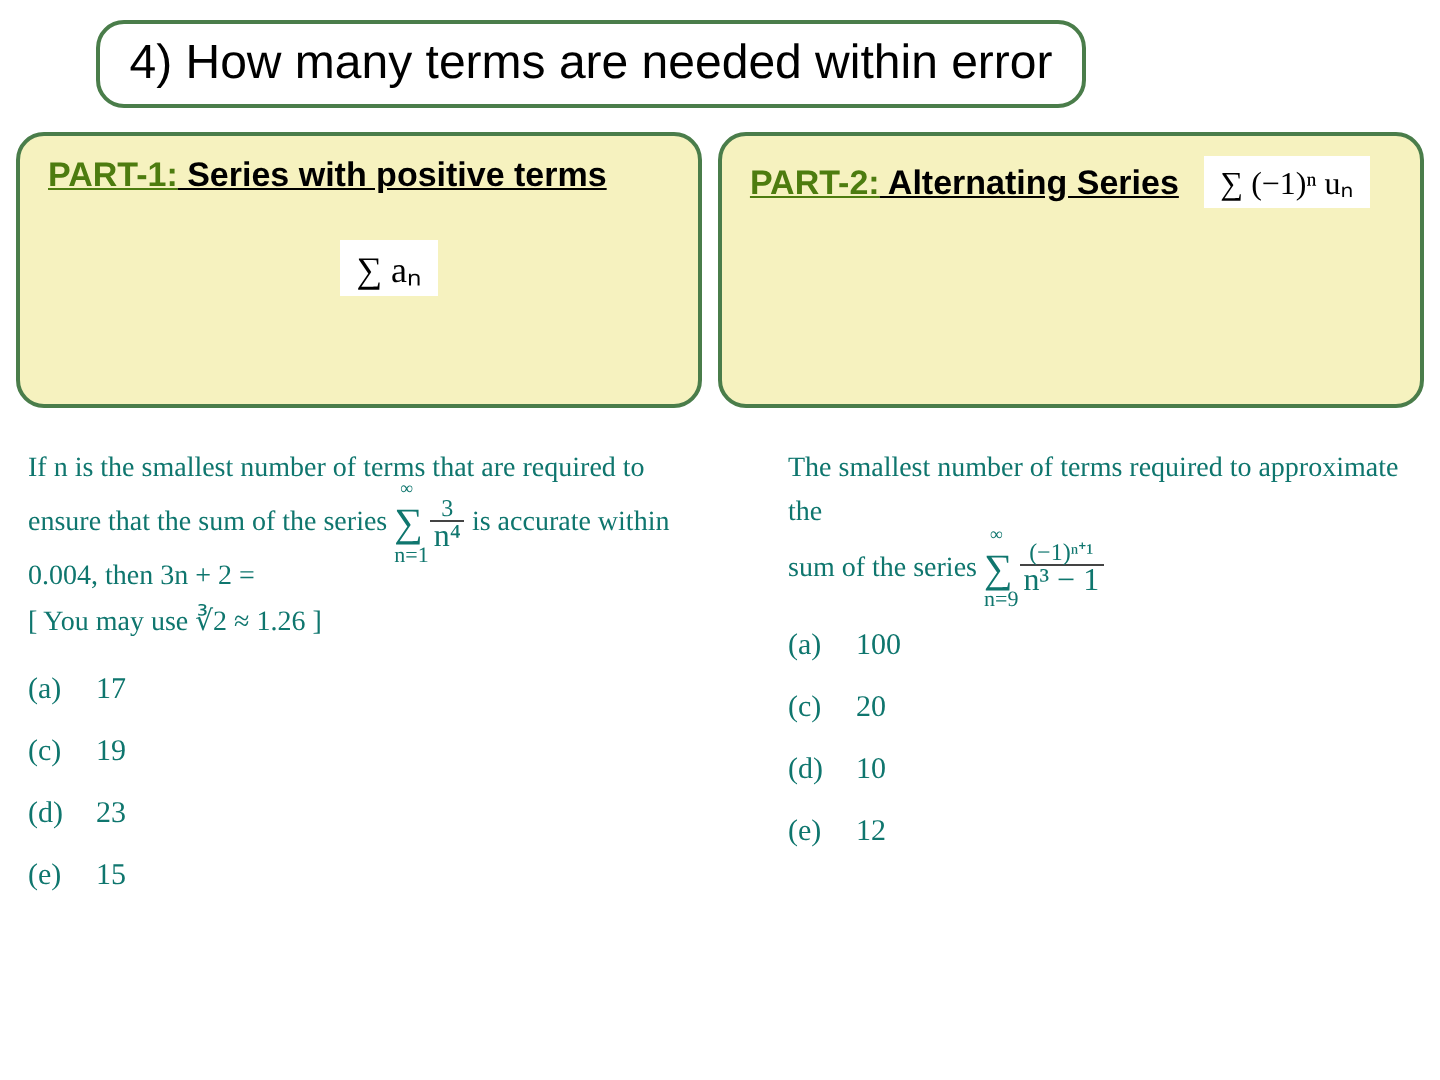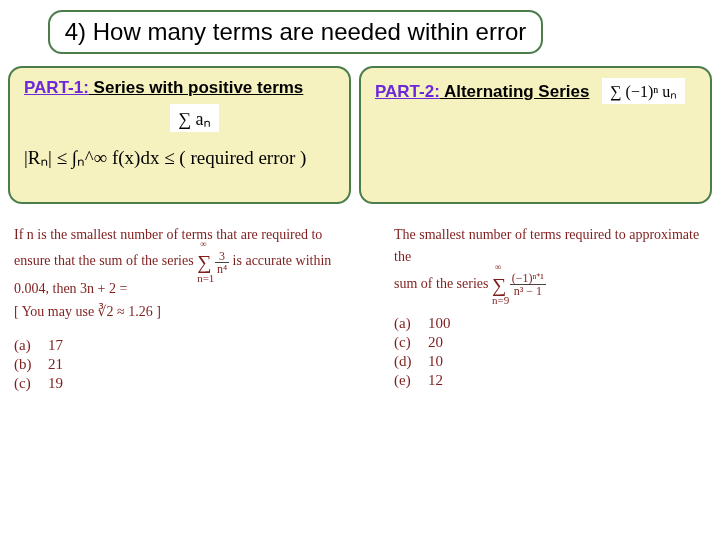--- a/index.html
+++ b/index.html
@@ -4,54 +4,53 @@
 <style>
 *{margin:0;padding:0;box-sizing:border-box}
 body{width:720px;height:540px;background:#fff;font-family:Arial,sans-serif;color:#000;position:relative}
 .title-box{position:absolute;left:48px;top:10px;width:495px;height:44px;border:2px solid #4a7d4a;border-radius:14px;background:#fff;display:flex;align-items:center;justify-content:center}
 .title-box span{font-size:24px}
 .twocol{position:absolute;left:8px;top:66px;width:704px;height:138px;display:flex;gap:8px}
 .card{background:#f6f2bf;border:2px solid #4a7d4a;border-radius:14px;padding:10px 14px;position:relative}
 .card.left{width:372px}
 .card.right{width:383px}
 .part-label{font-size:17px;font-weight:bold}
-.part-label .red{color:#6d28d9;text-decoration:underline}
-.math-img{font-family:'Times New Roman',serif;font-size:18px;margin-top:6px;text-align:center}
+.part-label .red{color:#4d7c0f;text-decoration:underline}
+.math-img{font-family:'Times New Roman',serif;font-size:18px;margin-top:22px;text-align:center}
 .math-formula{font-family:'Times New Roman',serif;font-size:19px;margin-top:12px}
 .sigma-box{display:inline-block;background:#fff;padding:2px 8px;margin-left:30px}
 .bottom{position:absolute;left:8px;top:216px;width:704px;display:flex;gap:8px}
-.qcol{font-family:'Times New Roman',serif;font-size:14px;color:#7f1d1d}
+.qcol{font-family:'Times New Roman',serif;font-size:14px;color:#0f766e}
 .qcol.left{width:372px;padding:8px 6px}
 .qcol.right{width:324px;padding:8px 6px}
 .qtext{line-height:1.6;margin-bottom:14px}
-.opt{margin:2px 0;font-size:15px}
+.opt{margin:14px 0;font-size:15px}
 .opt .lbl{display:inline-block;width:34px}
 .frac{display:inline-block;text-align:center;vertical-align:middle;line-height:1}
 .frac .num{display:block;border-bottom:1px solid #444;padding:0 2px;font-size:12px}
-.frac .den{display:block;padding:0 2px;font-size:12px}
+.frac .den{display:block;padding:0 2px;font-size:16px}
 .ssum{display:inline-block;position:relative;font-size:20px;vertical-align:middle}
 .ssum .top{position:absolute;top:-9px;left:3px;font-size:9px}
 .ssum .bot{position:absolute;bottom:-9px;left:0;font-size:11px}
 </style>
 </head>
 <body>
 
 <div class="title-box">
   <span>4) How many terms are needed within error</span>
 </div>
 
 <div class="twocol">
   <div class="card left">
     <div class="part-label">
       <span class="red">PART-1:</span><u>  Series with positive terms</u>
     </div>
     <div class="math-img">
       <span class="sigma-box">∑ aₙ</span>
     </div>
-    <div class="math-formula">|Rₙ| ≤ ∫ₙ^∞ f(x)dx ≤ ( required error )</div>
   </div>
   <div class="card right">
     <div class="part-label">
       <span class="red">PART-2:</span><u>  Alternating Series</u>
       <span class="sigma-box" style="font-weight:normal;font-family:'Times New Roman',serif;font-size:16px;margin-left:8px">∑ (−1)ⁿ uₙ</span>
     </div>
   </div>
 </div>
 
 <div class="bottom">
@@ -59,22 +58,23 @@
     <div class="qtext">
       <span>If n is the smallest number of terms that are required to</span><br>
       <span>ensure that the sum of the series</span>
       <span class="ssum">∑<span class="top">∞</span><span class="bot">n=1</span></span>
       <span class="frac"><span class="num">3</span><span class="den">n⁴</span></span>
       <span>is accurate within</span><br>
       <span>0.004, then 3n + 2 =</span><br>
       <span>[ You may use ∛2 ≈ 1.26 ]</span>
     </div>
     <div class="opt"><span class="lbl">(a)</span><span>17</span></div>
-    <div class="opt"><span class="lbl">(b)</span><span>21</span></div>
     <div class="opt"><span class="lbl">(c)</span><span>19</span></div>
+    <div class="opt"><span class="lbl">(d)</span><span>23</span></div>
+    <div class="opt"><span class="lbl">(e)</span><span>15</span></div>
   </div>
   <div class="qcol right">
     <div class="qtext">
       <span>The smallest number of terms required to approximate the</span><br>
       <span>sum of the series</span>
       <span class="ssum">∑<span class="top">∞</span><span class="bot">n=9</span></span>
       <span class="frac"><span class="num">(−1)ⁿ⁺¹</span><span class="den">n³ − 1</span></span>
     </div>
     <div class="opt"><span class="lbl">(a)</span><span>100</span></div>
     <div class="opt"><span class="lbl">(c)</span><span>20</span></div>

